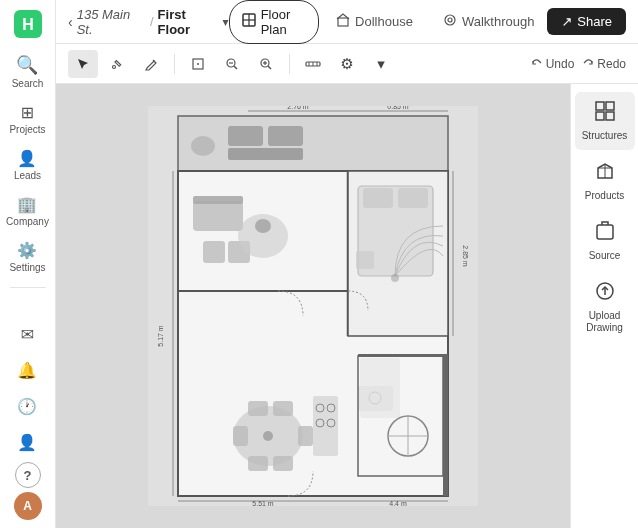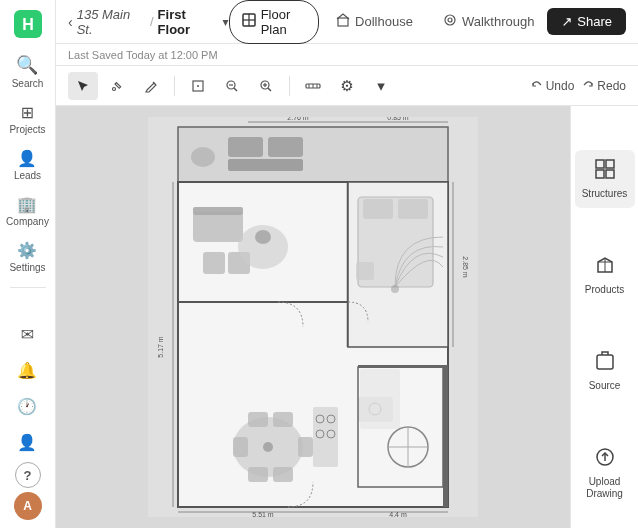--- a/index.html
+++ b/index.html
@@ -226,21 +226,20 @@
       flex-shrink: 0;
     }
     .panel-item {
       display: flex;
       flex-direction: column;
       align-items: center;
       padding: 8px 4px;
       cursor: pointer;
       border-radius: 6px;
       width: 60px;
-      margin-top: 36px;
     }
     .panel-item.active { background: #f0f0f0; }
     .panel-item .p-icon { font-size: 20px; color: #444; margin-bottom: 3px; }
     .panel-item .p-label { font-size: 10px; color: #444; text-align: center; line-height: 1.2; }
 
     
     .fp-svg {
       width: 100%;
       height: 100%;
     }
@@ -331,23 +330,20 @@
         <span>Walkthrough</span>
       </div>
     </div>
 
     <button class="share-btn">
       <span>↗</span>
       <span>Share</span>
     </button>
   </div>
 
-  <div class="saved-bar">
-    <span>Last Saved Today at 12:00 PM</span>
-  </div>
 
   <div class="toolbar">
     <button class="tool-btn active" title="Select">
       <svg width="14" height="14" viewBox="0 0 14 14" fill="none">
           <path d="M2 2l4 10 2-4 4-2L2 2z" fill="#333"></path>
         </svg>
     </button>
     <button class="tool-btn" title="Edit">
       <svg width="14" height="14" viewBox="0 0 14 14" fill="none">
           <circle cx="4" cy="10" r="1.5" stroke="#555" stroke-width="1.2"></circle>

